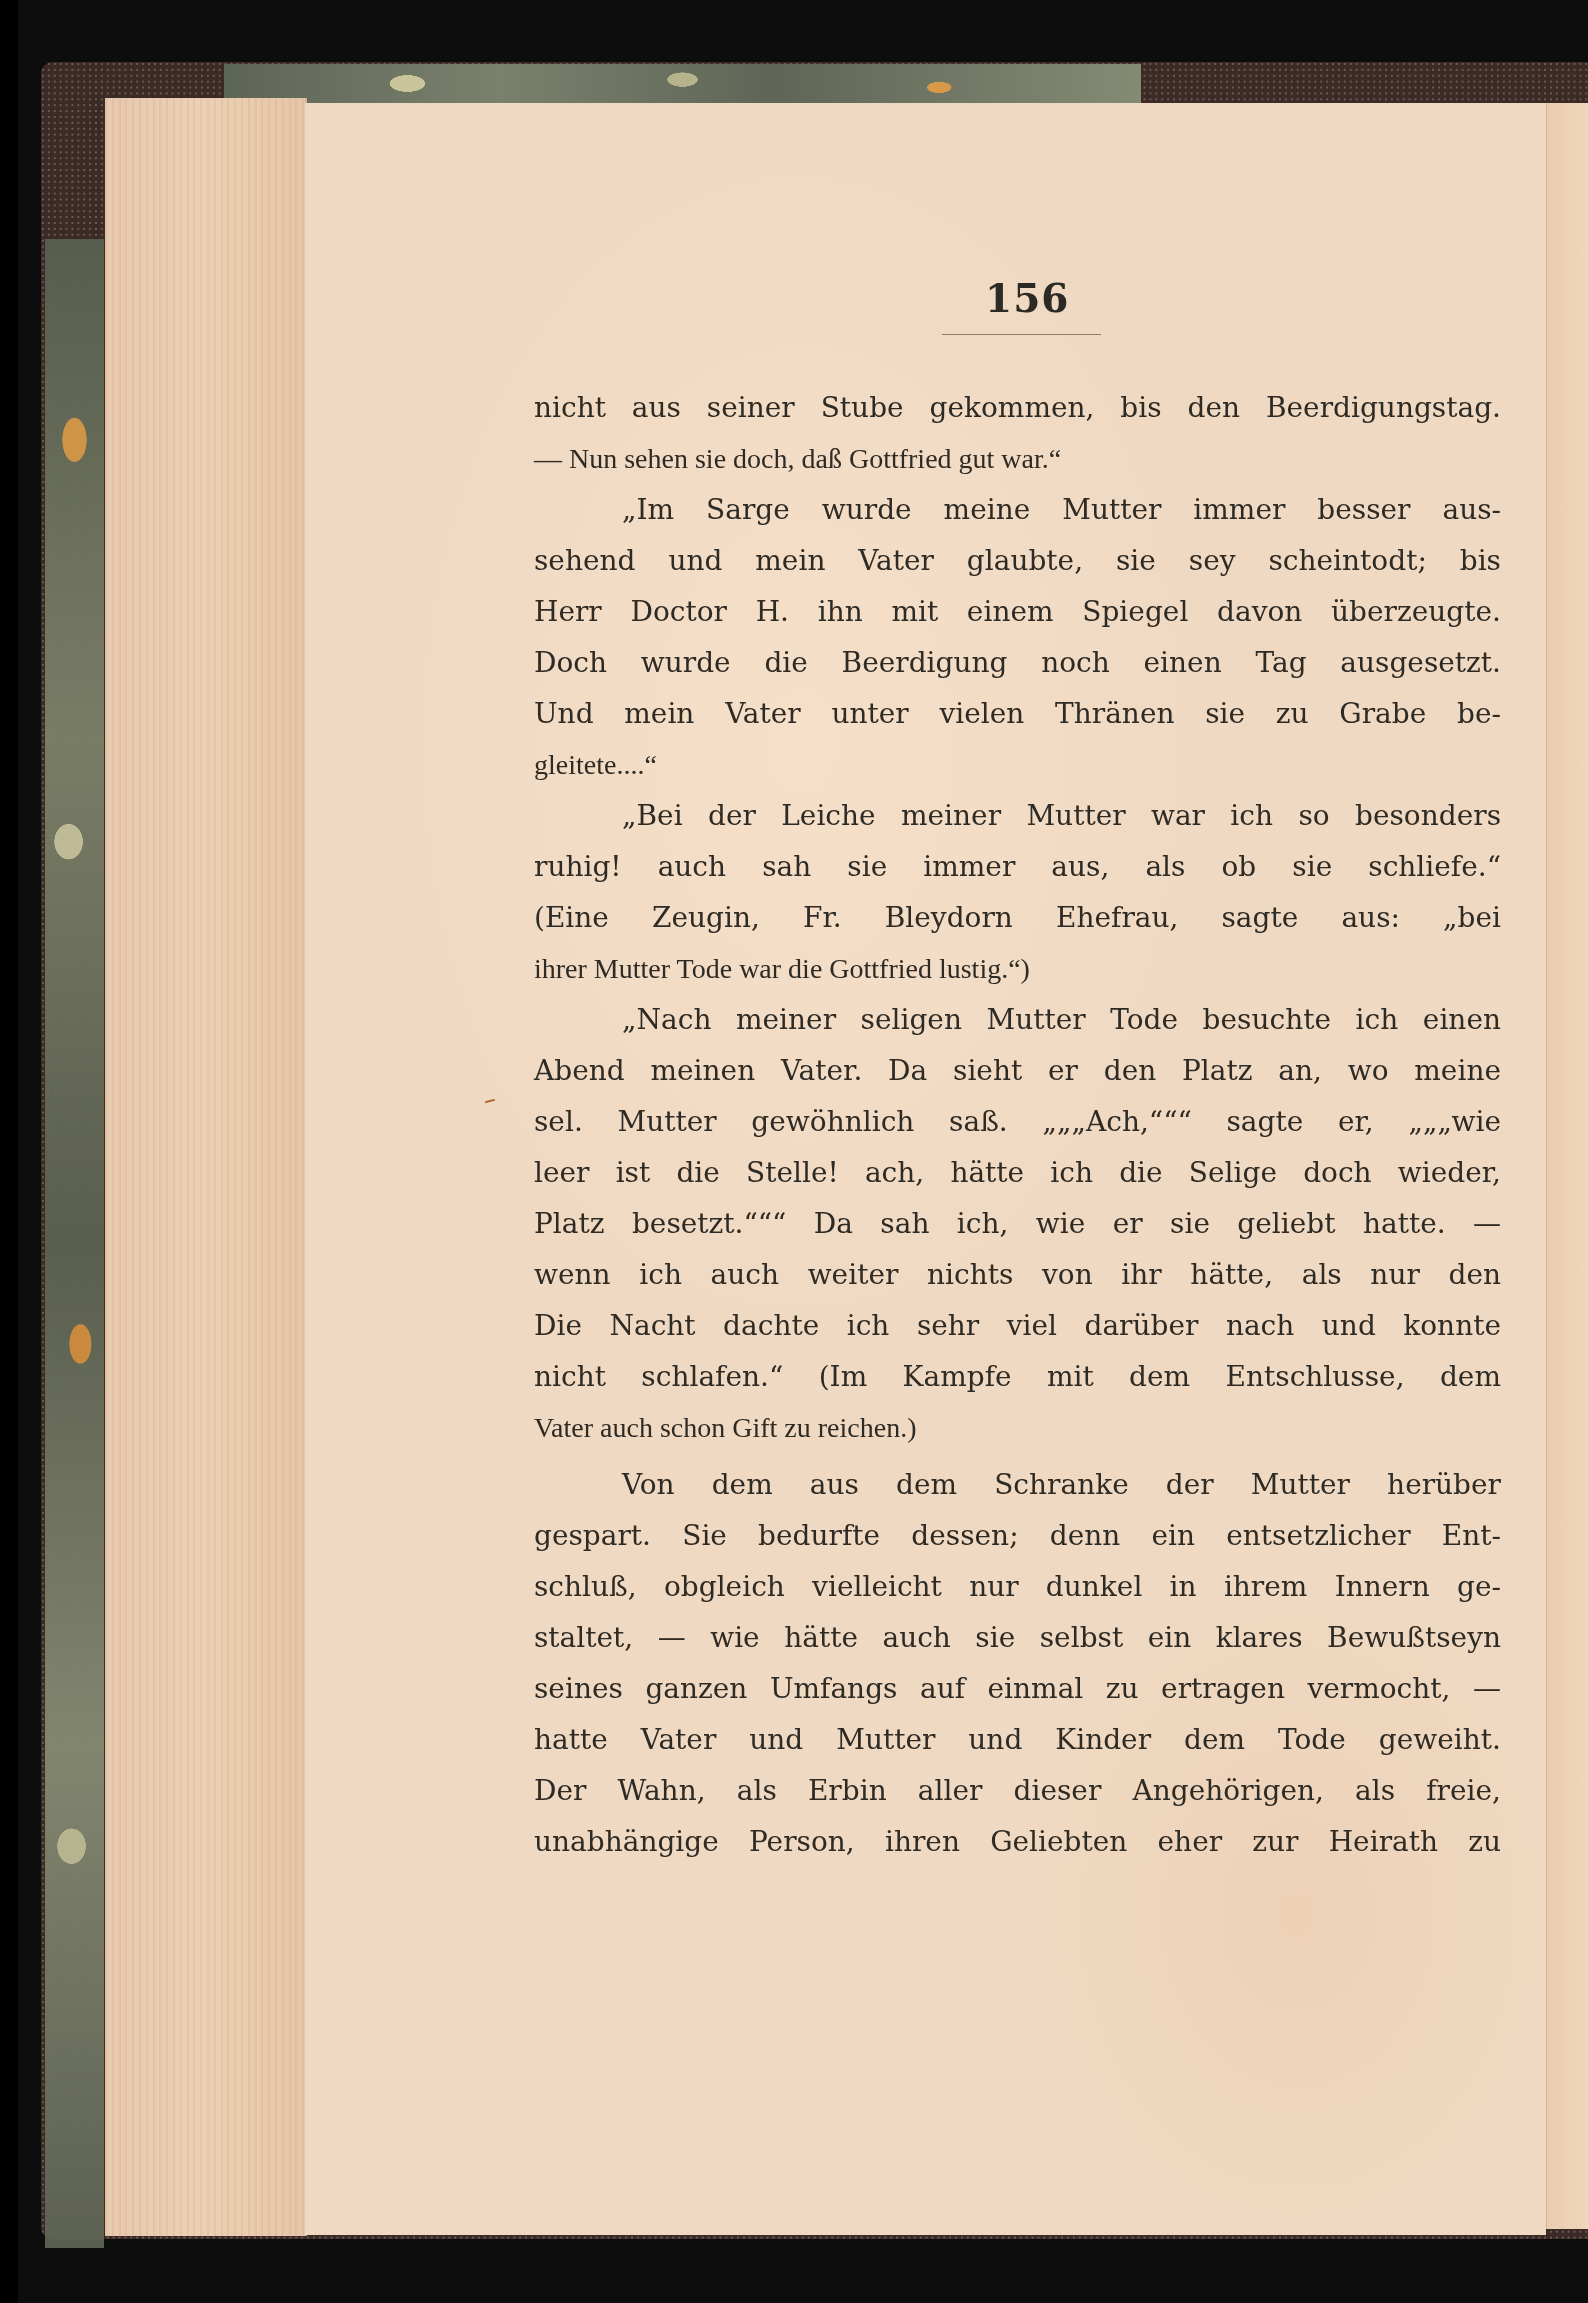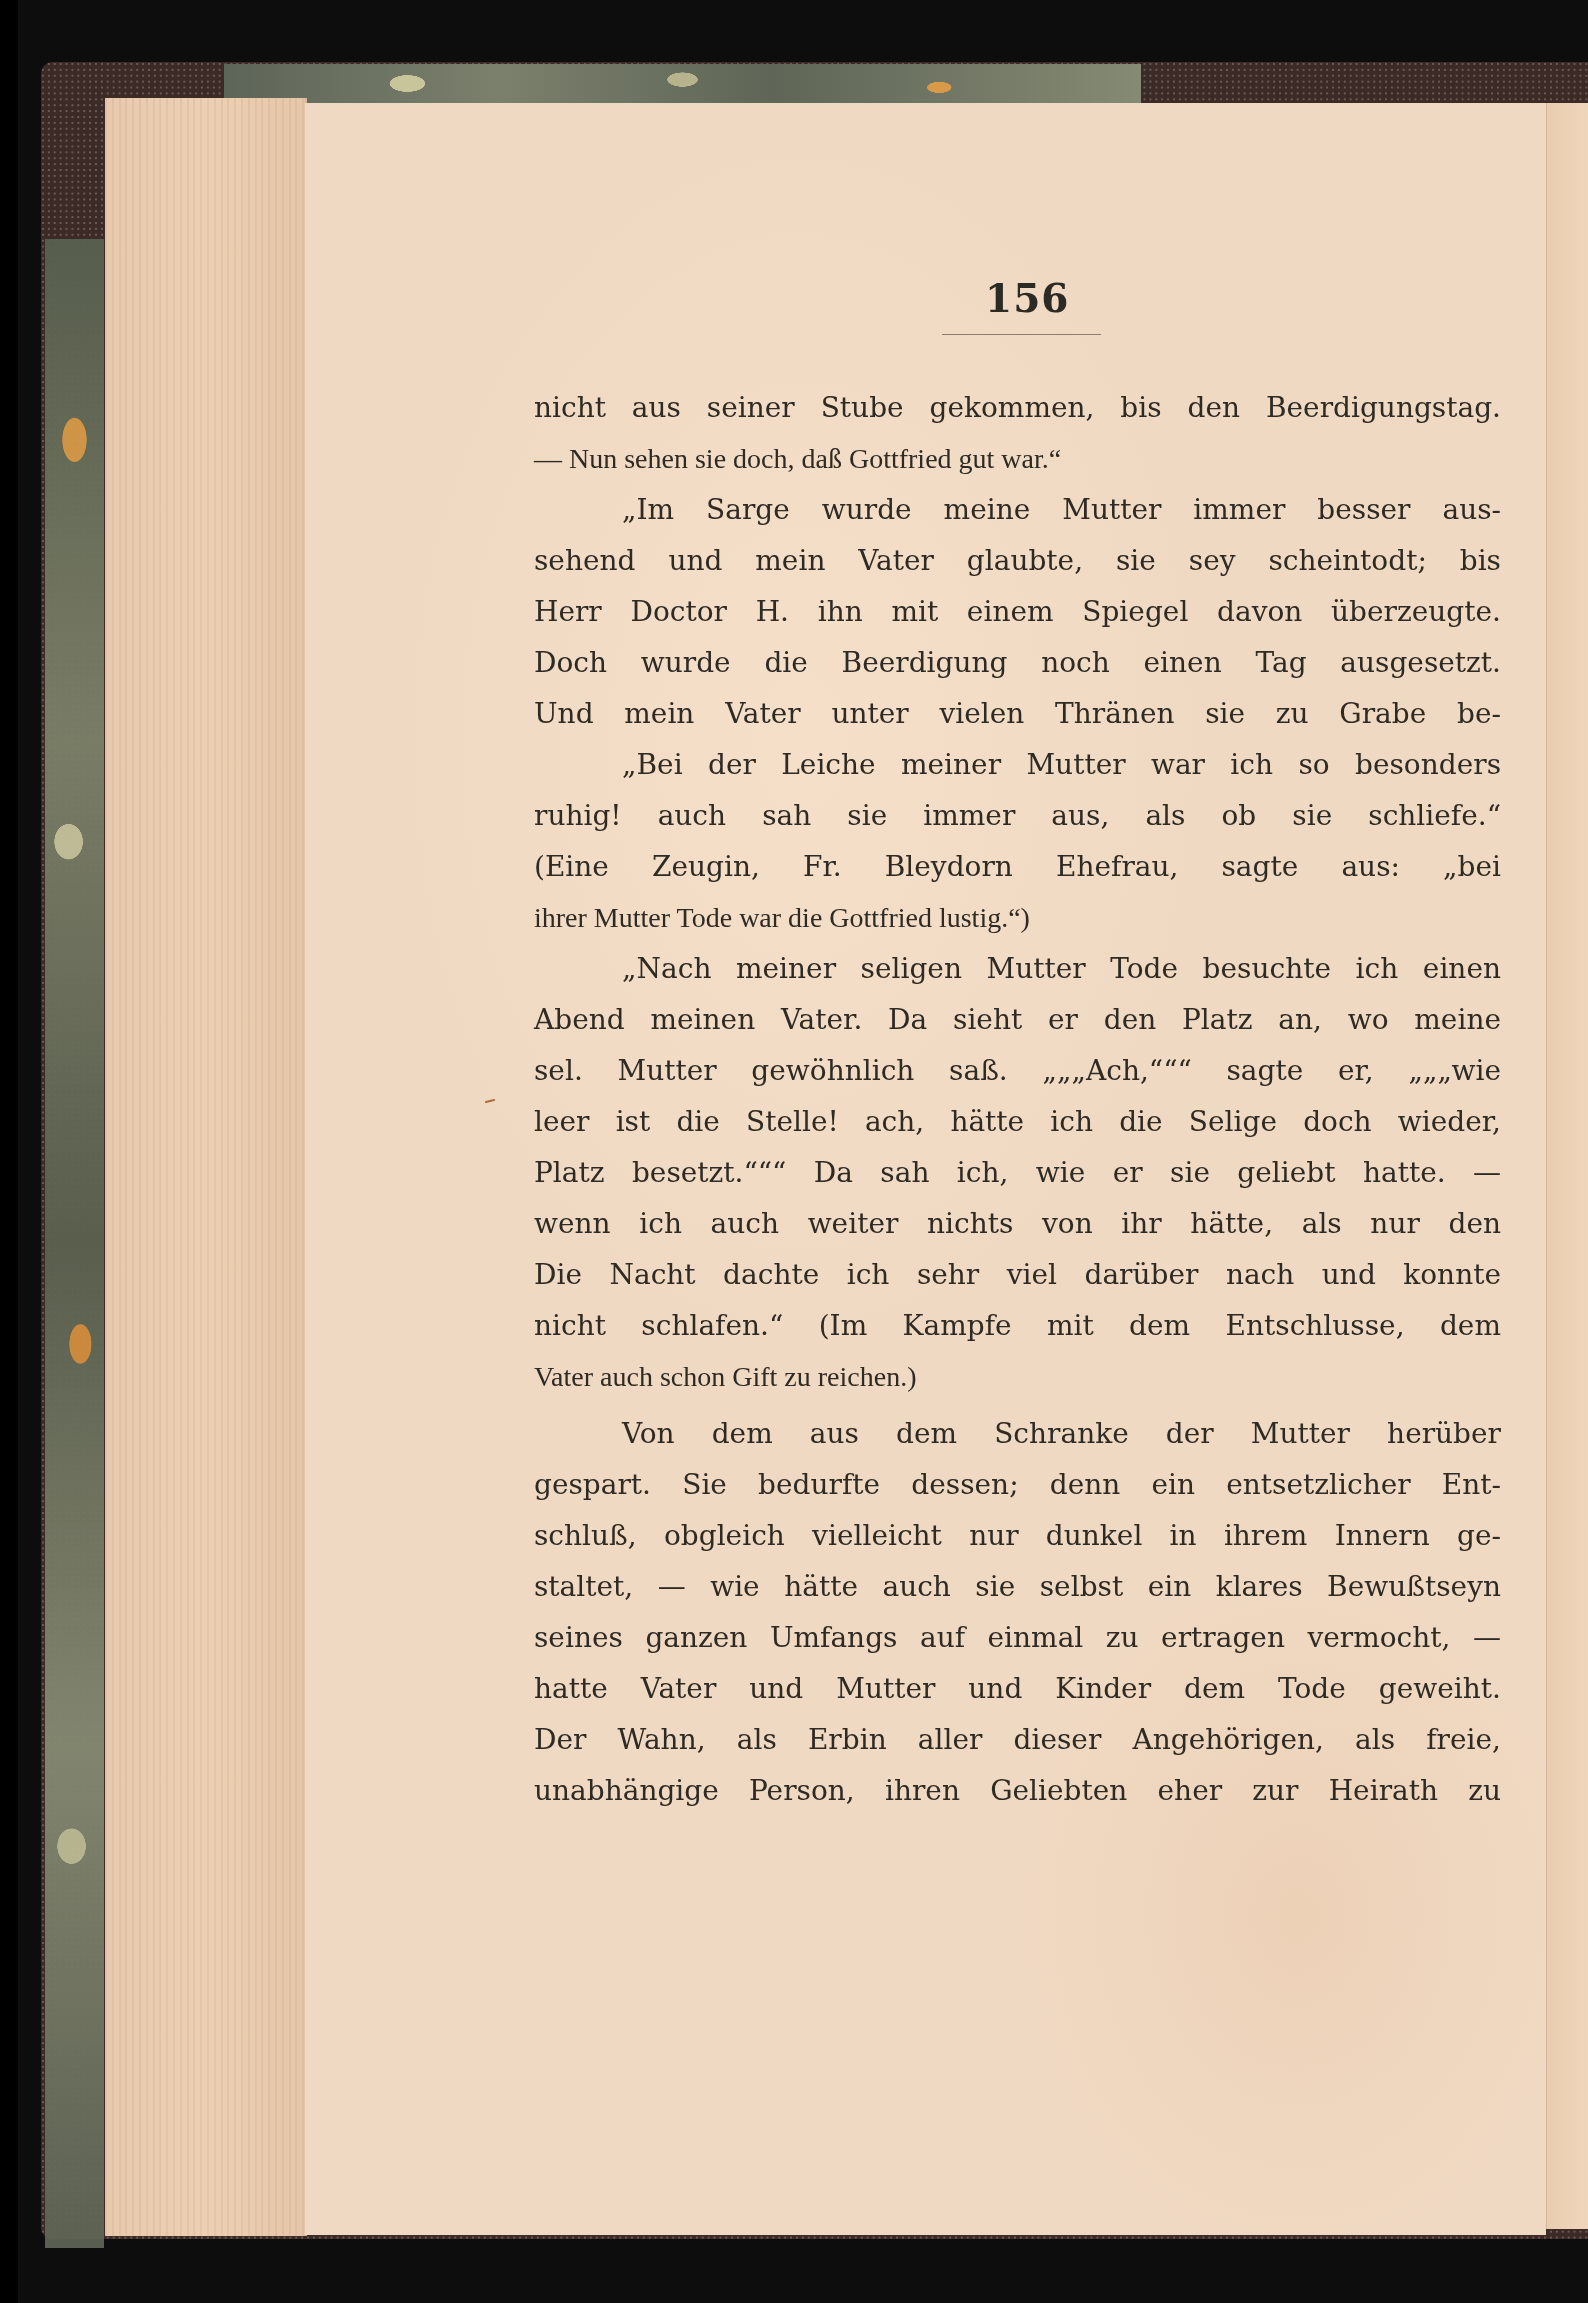--- a/index.html
+++ b/index.html
@@ -153,20 +153,21 @@
     <span class="line">nicht aus seiner Stube gekommen, bis den Beerdigungstag.</span>
     <span class="line last">— Nun sehen sie doch, daß Gottfried gut war.“</span>
   </div>
 
   <div>
     <span class="line indent">„Im Sarge wurde meine Mutter immer besser aus-</span>
     <span class="line">sehend und mein Vater glaubte, sie sey scheintodt; bis</span>
     <span class="line">Herr Doctor H. ihn mit einem Spiegel davon überzeugte.</span>
     <span class="line">Doch wurde die Beerdigung noch einen Tag ausgesetzt.</span>
     <span class="line">Und mein Vater unter vielen Thränen sie zu Grabe be-</span>
+    <span class="line last">gleitete....“</span>
   </div>
 
   <div>
     <span class="line indent">„Bei der Leiche meiner Mutter war ich so besonders</span>
     <span class="line">ruhig! auch sah sie immer aus, als ob sie schliefe.“</span>
     <span class="line">(Eine Zeugin, Fr. Bleydorn Ehefrau, sagte aus: „bei</span>
     <span class="line last">ihrer Mutter Tode war die Gottfried lustig.“)</span>
   </div>
 
   <div>

